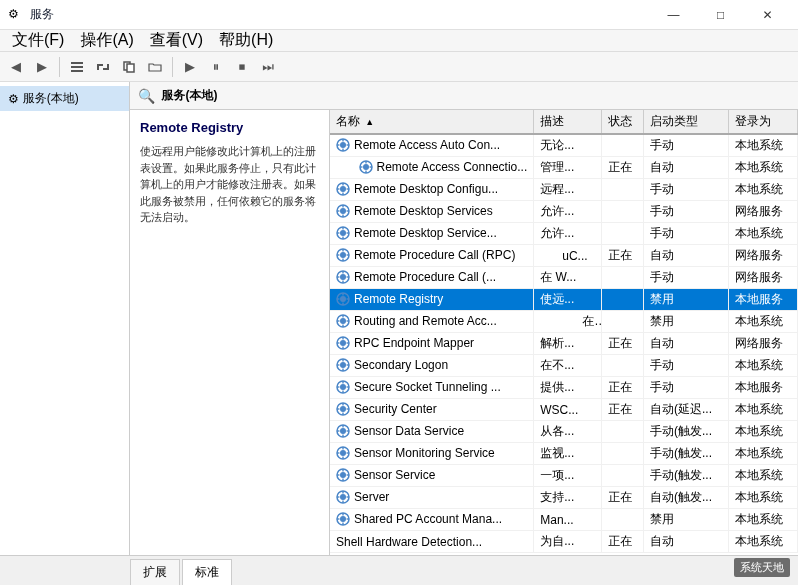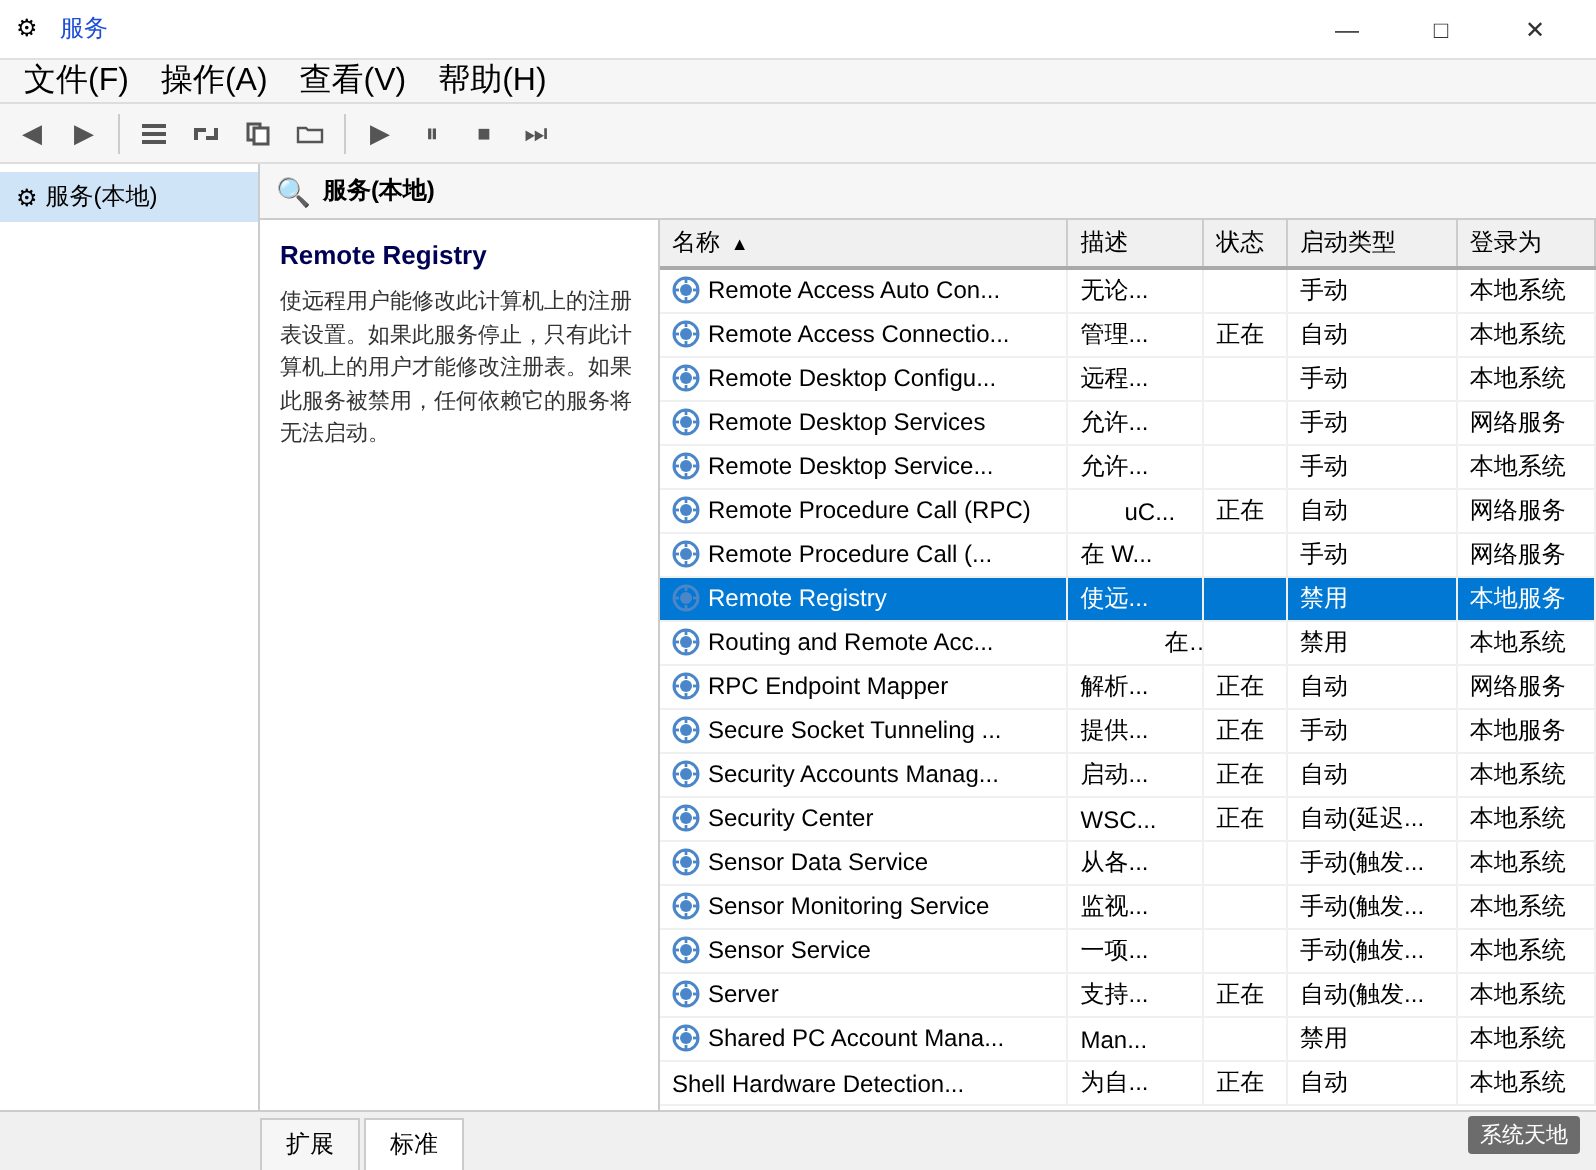--- a/index.html
+++ b/index.html
@@ -27,21 +27,21 @@
       display: flex;
       align-items: center;
       gap: 6px;
     }
     .title-icon {
       width: 16px;
       height: 16px;
     }
     .title-text {
       font-size: 12px;
-      color: #1d4ed8;
+      color: #0f172a;
     }
     .title-bar-controls {
       display: flex;
       gap: 2px;
     }
     .title-btn {
       width: 45px;
       height: 30px;
       display: flex;
       align-items: center;
@@ -379,21 +379,21 @@
                       <rect x="6.3" y="10.5" width="1.4" height="2.5" fill="#4a86c8"></rect>
                       <rect x="1" y="6.3" width="2.5" height="1.4" fill="#4a86c8"></rect>
                       <rect x="10.5" y="6.3" width="2.5" height="1.4" fill="#4a86c8"></rect>
                     </svg></span>Remote Access Auto Con...</td>
                 <td style="max-width: 60px;">无论...</td>
                 <td style="max-width: 50px;"></td>
                 <td style="max-width: 90px;">手动</td>
                 <td style="max-width: 80px;">本地系统</td>
               </tr>
               <tr>
-                <td style="max-width: 180px;"><span class="service-icon"><svg viewBox="0 0 14 14" xmlns="http://www.w3.org/2000/svg">
+                <td style="max-width: 180px; text-align: right;"><span class="service-icon"><svg viewBox="0 0 14 14" xmlns="http://www.w3.org/2000/svg">
                       <circle cx="7" cy="7" r="6" fill="none" stroke="#4a86c8" stroke-width="1.5"></circle>
                       <circle cx="7" cy="7" r="3" fill="#4a86c8"></circle>
                       <rect x="6.3" y="1" width="1.4" height="2.5" fill="#4a86c8"></rect>
                       <rect x="6.3" y="10.5" width="1.4" height="2.5" fill="#4a86c8"></rect>
                       <rect x="1" y="6.3" width="2.5" height="1.4" fill="#4a86c8"></rect>
                       <rect x="10.5" y="6.3" width="2.5" height="1.4" fill="#4a86c8"></rect>
                     </svg></span>Remote Access Connectio...</td>
                 <td style="max-width: 60px;">管理...</td>
                 <td style="max-width: 50px;">正在</td>
                 <td style="max-width: 90px;">自动</td>
@@ -512,48 +512,48 @@
                 <td style="max-width: 80px;">网络服务</td>
               </tr>
               <tr>
                 <td style="max-width: 180px;"><span class="service-icon"><svg viewBox="0 0 14 14" xmlns="http://www.w3.org/2000/svg">
                       <circle cx="7" cy="7" r="6" fill="none" stroke="#4a86c8" stroke-width="1.5"></circle>
                       <circle cx="7" cy="7" r="3" fill="#4a86c8"></circle>
                       <rect x="6.3" y="1" width="1.4" height="2.5" fill="#4a86c8"></rect>
                       <rect x="6.3" y="10.5" width="1.4" height="2.5" fill="#4a86c8"></rect>
                       <rect x="1" y="6.3" width="2.5" height="1.4" fill="#4a86c8"></rect>
                       <rect x="10.5" y="6.3" width="2.5" height="1.4" fill="#4a86c8"></rect>
+                    </svg></span>Secondary Logon</td>
+                <td style="max-width: 60px;">在不...</td>
+                <td style="max-width: 50px;"></td>
+                <td style="max-width: 90px;">手动</td>
+                <td style="max-width: 80px;">本地系统</td>
+              </tr>
+              <tr>
+                <td style="max-width: 180px;"><span class="service-icon"><svg viewBox="0 0 14 14" xmlns="http://www.w3.org/2000/svg">
+                      <circle cx="7" cy="7" r="6" fill="none" stroke="#4a86c8" stroke-width="1.5"></circle>
+                      <circle cx="7" cy="7" r="3" fill="#4a86c8"></circle>
+                      <rect x="6.3" y="1" width="1.4" height="2.5" fill="#4a86c8"></rect>
+                      <rect x="6.3" y="10.5" width="1.4" height="2.5" fill="#4a86c8"></rect>
+                      <rect x="1" y="6.3" width="2.5" height="1.4" fill="#4a86c8"></rect>
+                      <rect x="10.5" y="6.3" width="2.5" height="1.4" fill="#4a86c8"></rect>
                     </svg></span>Secure Socket Tunneling ...</td>
                 <td style="max-width: 60px;">提供...</td>
                 <td style="max-width: 50px;">正在</td>
                 <td style="max-width: 90px;">手动</td>
                 <td style="max-width: 80px;">本地服务</td>
               </tr>
               <tr>
                 <td style="max-width: 180px;"><span class="service-icon"><svg viewBox="0 0 14 14" xmlns="http://www.w3.org/2000/svg">
                       <circle cx="7" cy="7" r="6" fill="none" stroke="#4a86c8" stroke-width="1.5"></circle>
                       <circle cx="7" cy="7" r="3" fill="#4a86c8"></circle>
                       <rect x="6.3" y="1" width="1.4" height="2.5" fill="#4a86c8"></rect>
                       <rect x="6.3" y="10.5" width="1.4" height="2.5" fill="#4a86c8"></rect>
                       <rect x="1" y="6.3" width="2.5" height="1.4" fill="#4a86c8"></rect>
                       <rect x="10.5" y="6.3" width="2.5" height="1.4" fill="#4a86c8"></rect>
-                    </svg></span>Security Accounts Manag...</td>
-                <td style="max-width: 60px;">启动...</td>
-                <td style="max-width: 50px;">正在</td>
-                <td style="max-width: 90px;">自动</td>
-                <td style="max-width: 80px;">本地系统</td>
-              </tr>
-              <tr>
-                <td style="max-width: 180px;"><span class="service-icon"><svg viewBox="0 0 14 14" xmlns="http://www.w3.org/2000/svg">
-                      <circle cx="7" cy="7" r="6" fill="none" stroke="#4a86c8" stroke-width="1.5"></circle>
-                      <circle cx="7" cy="7" r="3" fill="#4a86c8"></circle>
-                      <rect x="6.3" y="1" width="1.4" height="2.5" fill="#4a86c8"></rect>
-                      <rect x="6.3" y="10.5" width="1.4" height="2.5" fill="#4a86c8"></rect>
-                      <rect x="1" y="6.3" width="2.5" height="1.4" fill="#4a86c8"></rect>
-                      <rect x="10.5" y="6.3" width="2.5" height="1.4" fill="#4a86c8"></rect>
                     </svg></span>Security Center</td>
                 <td style="max-width: 60px;">WSC...</td>
                 <td style="max-width: 50px;">正在</td>
                 <td style="max-width: 90px;">自动(延迟...</td>
                 <td style="max-width: 80px;">本地系统</td>
               </tr>
               <tr>
                 <td style="max-width: 180px;"><span class="service-icon"><svg viewBox="0 0 14 14" xmlns="http://www.w3.org/2000/svg">
                       <circle cx="7" cy="7" r="6" fill="none" stroke="#4a86c8" stroke-width="1.5"></circle>
                       <circle cx="7" cy="7" r="3" fill="#4a86c8"></circle>

